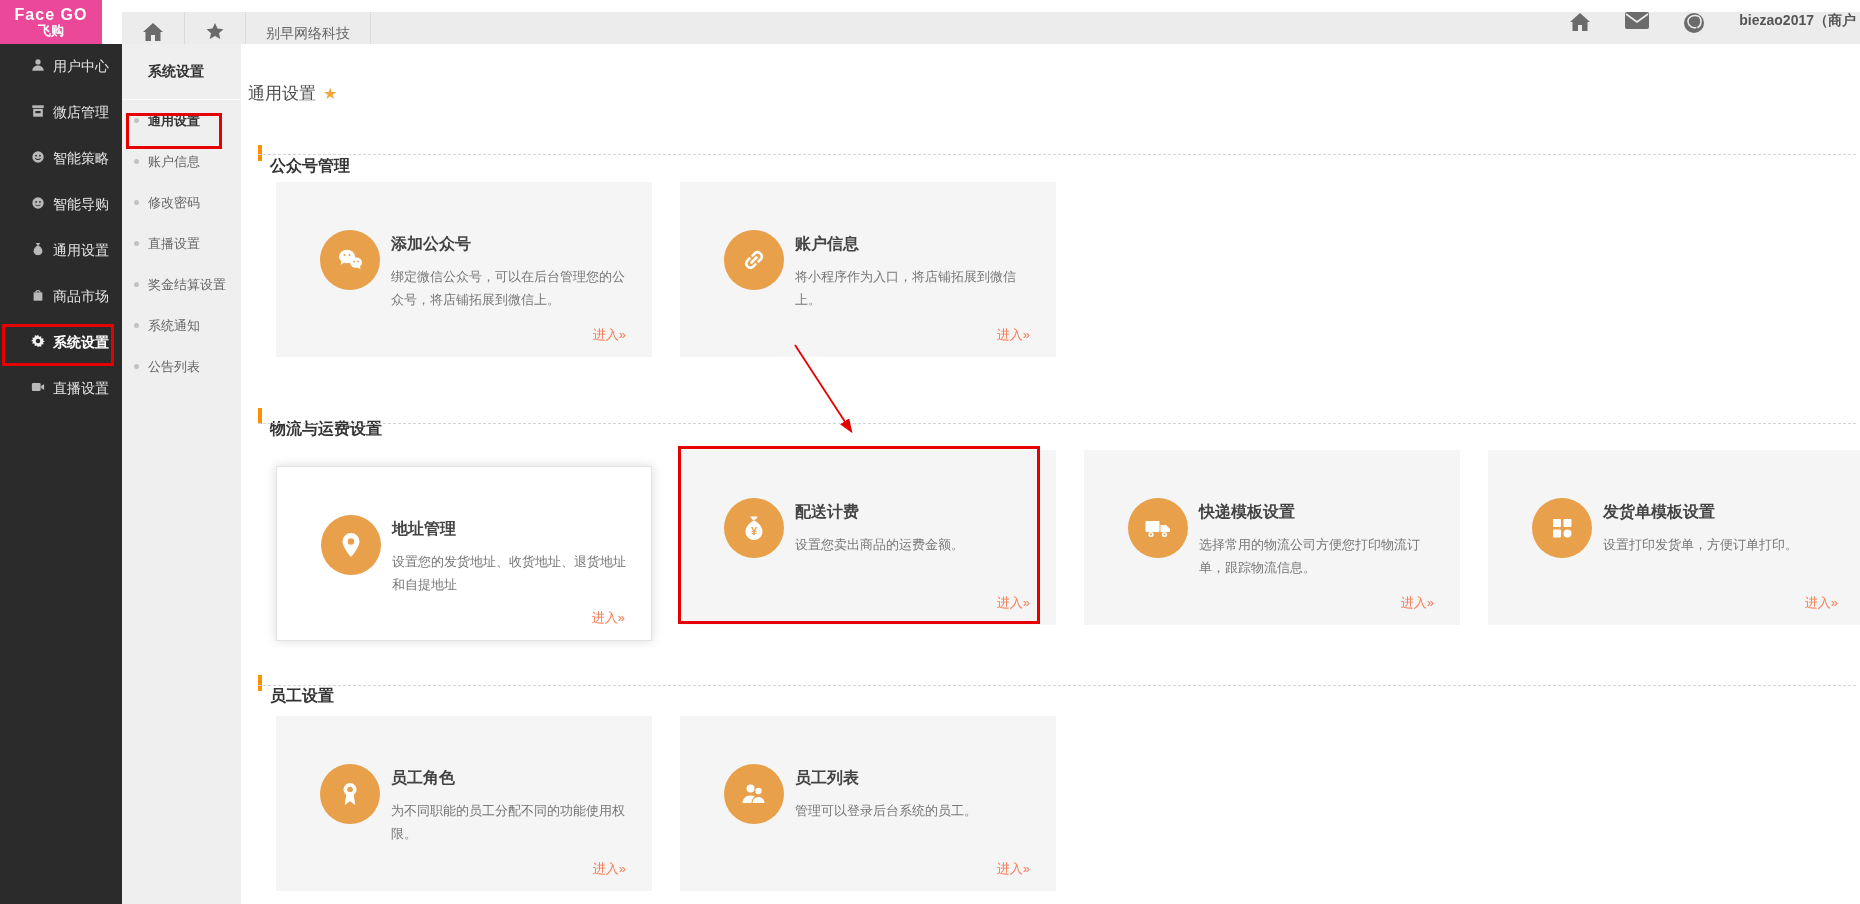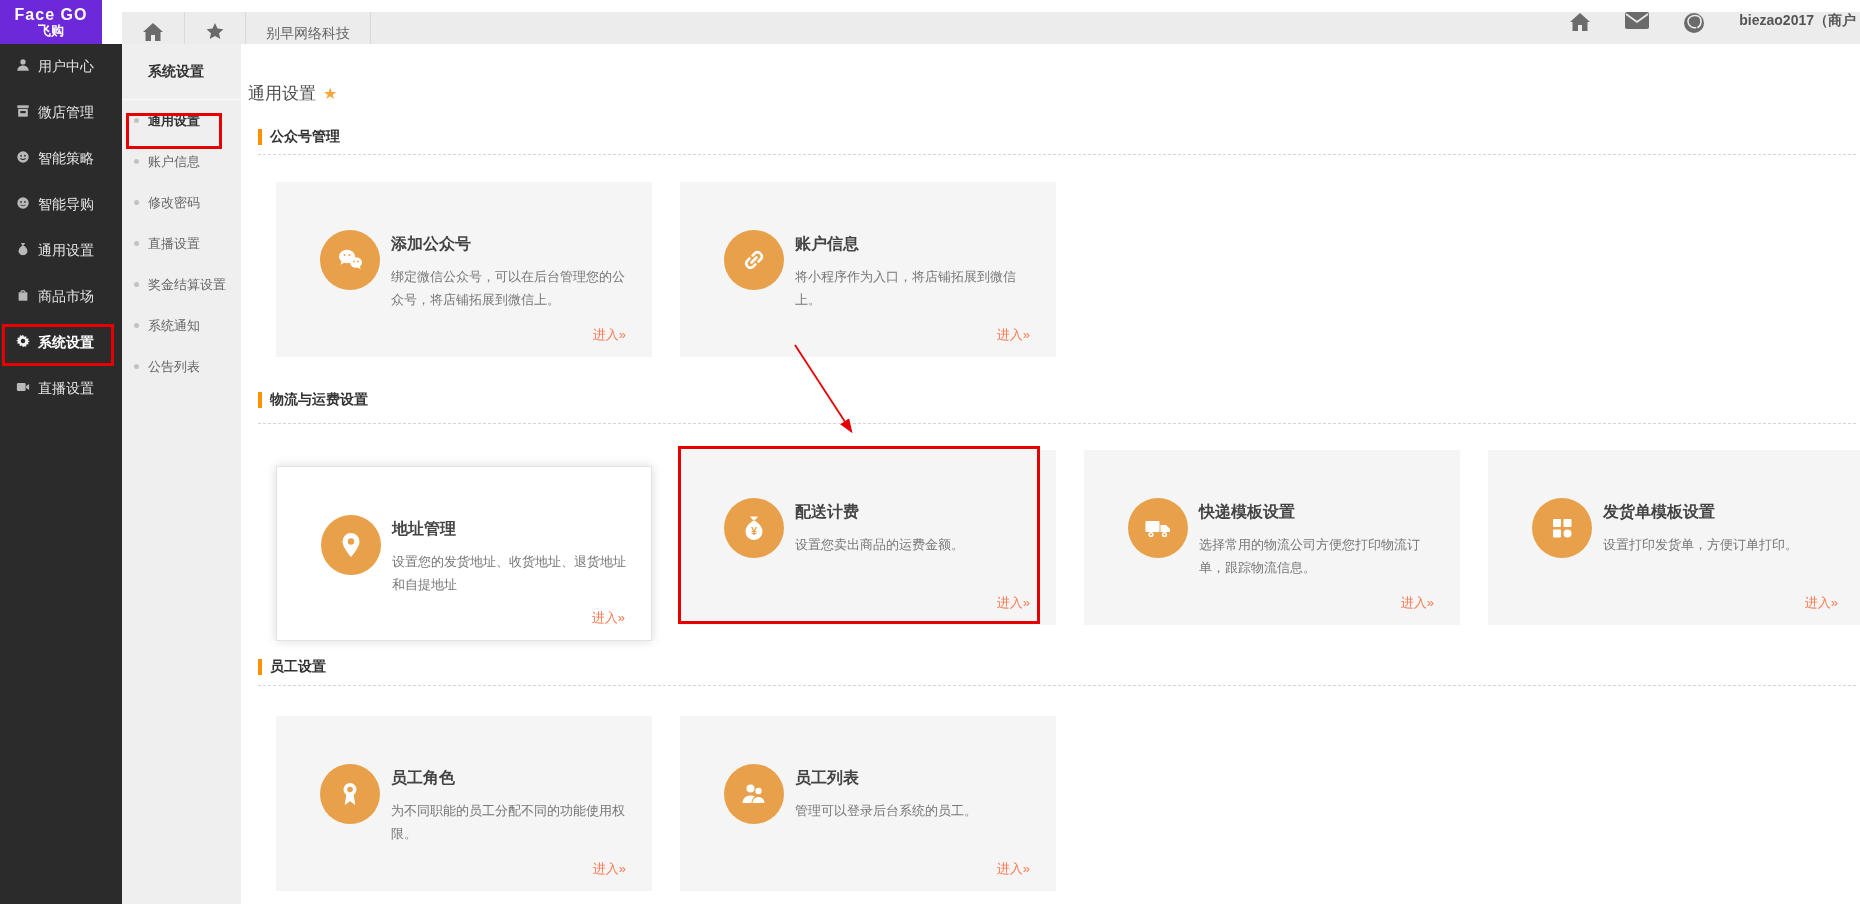--- a/index.html
+++ b/index.html
@@ -1,35 +1,35 @@
 <!DOCTYPE html>
 <html><head>
 <meta charset="utf-8">
 <style>
   * { margin:0; padding:0; box-sizing:border-box; }
   html,body { width:1860px; height:904px; overflow:hidden; background:#fff;
     font-family:"Liberation Sans","DejaVu Sans",sans-serif; }
   .abs { position:absolute; }
 
   
-  #logo { left:0; top:0; width:102px; height:44px; background:#6d28d9; color:#fff;
+  #logo { left:0; top:0; width:102px; height:44px; background:#ec4899; color:#fff;
     display:flex; flex-direction:column; align-items:center; justify-content:center; line-height:1.1; }
   #logo .l1 { font-size:16px; font-weight:bold; letter-spacing:1px; }
   #logo .l2 { font-size:13px; font-weight:bold; }
   #topbar { left:122px; top:12px; width:1738px; height:44px; background:#ececec;
     border-bottom:1px solid #dcdcdc; display:flex; align-items:stretch; }
   .tb-cell { display:flex; align-items:center; justify-content:center; padding:0 20px;
     border-right:1px solid #d9d9d9; cursor:pointer; }
   #company-tab { font-size:14px; color:#666; min-width:120px; }
   #tb-right { margin-left:auto; display:flex; gap:34px; padding-right:4px; }
   #username { font-size:14px; font-weight:bold; color:#555; white-space:nowrap; }
 
   
   #sidebar { left:0; top:44px; width:122px; height:860px; background:#2b2b2b; }
-  .side-item { height:46px; display:flex; align-items:center; padding-left:16px; cursor:pointer;
+  .side-item { height:46px; display:flex; align-items:center; padding-left:31px; cursor:pointer;
     color:#b9b9b9; }
   .side-item .lbl { color:#e3e3e3; font-size:14px; margin-left:8px; }
   .side-item.active .lbl { color:#fff; font-weight:bold; }
   .side-item.active { color:#f2f2f2; }
 
   
   #subsidebar { left:122px; top:44px; width:119px; height:860px; background:#efefef; }
   #subside-header { height:56px; display:flex; align-items:center; padding-left:26px;
     font-size:14px; font-weight:bold; color:#333; border-bottom:1px solid #fbfbfb; }
   .subside-item { height:41px; display:flex; align-items:center; padding-left:12px; cursor:pointer;
@@ -37,21 +37,21 @@
   .subside-item .dot { width:5px; height:5px; border-radius:50%; background:#c2c2c2; margin-right:9px; flex:none; }
   .subside-item.active { color:#333; font-weight:bold; }
 
   
   #main { left:241px; top:44px; width:1619px; height:860px; background:#fff; overflow:hidden; }
   #page-title { left:7px; top:38px; font-size:17px; color:#4d4d4d; display:flex; align-items:center; }
   #page-title .star { color:#f5a63b; font-size:16px; margin-left:7px; }
 
   .section-header { display:flex; align-items:center; left:17px; }
   .section-header .bar { width:4px; height:16px; background:#ff9000; margin-right:8px; }
-  .section-header .txt { font-size:14px; font-weight:bold; color:#333; }
+  .section-header .txt { font-size:16px; font-weight:bold; color:#333;margin-top:28px; }
   .dash { left:17px; width:1598px; border-bottom:1px dashed #d5d5d5; height:0; }
 
   .card { width:376px; height:175px; background:#f5f5f5; cursor:pointer; }
   .card.elevated { background:#fff; border:1px solid #e3e3e3; box-shadow:0 0 10px rgba(0,0,0,.15); }
   .cicon { position:absolute; left:44px; top:48px; width:60px; height:60px; border-radius:50%;
     background:#e8a04b; display:flex; align-items:center; justify-content:center; }
   .ctitle { position:absolute; left:115px; top:52px; font-size:16px; font-weight:bold; color:#444; }
   .cdesc { position:absolute; left:115px; top:84px; width:242px; font-size:13px; color:#777; line-height:1.75; }
   .center-link { position:absolute; right:26px; bottom:13px; font-size:13px; color:#f97b53; cursor:pointer; }
 

